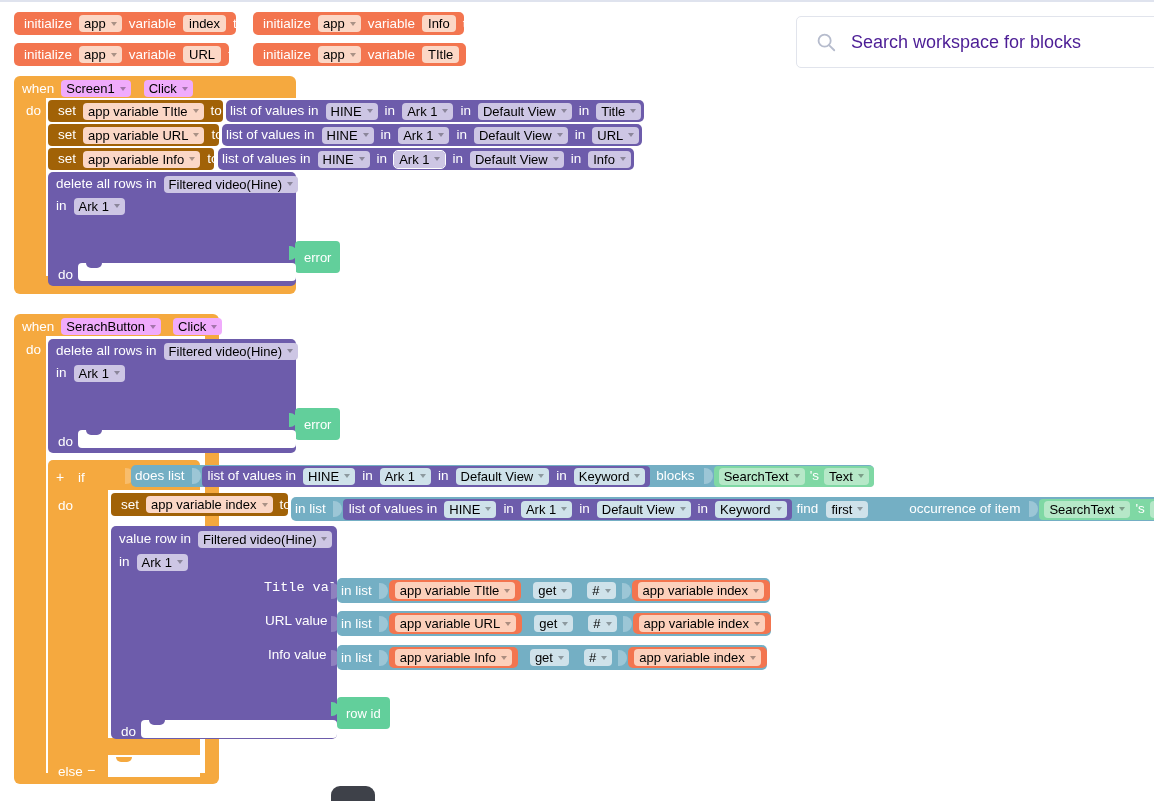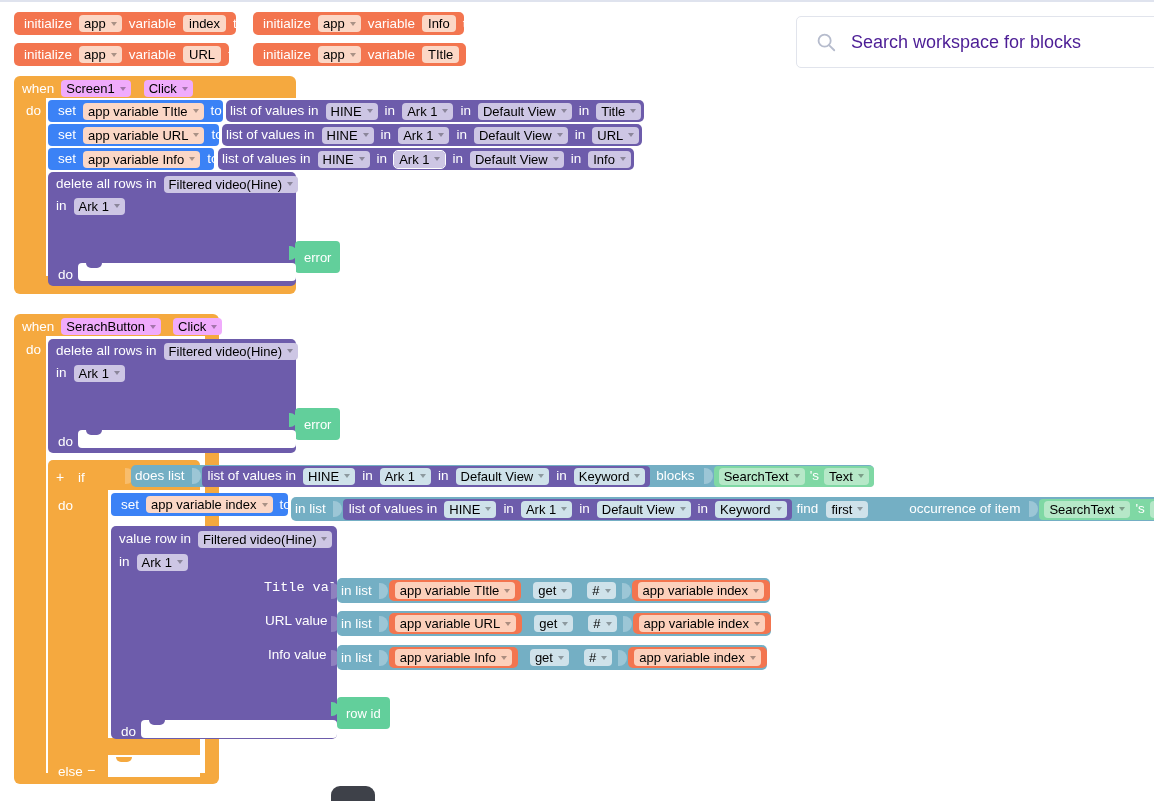--- a/index.html
+++ b/index.html
@@ -58,21 +58,21 @@
   .lst .fld   { background: #cfe2ea; }
   .comp .fld  { background: #b6e8c8; }
 
   
   .var {
     background: #f3754f;
     border-radius: 5px;
     height: 24px;
     padding: 0 4px 0 6px;
   }
-  .var.light { background: #3b82f6; text-align: right; }
+  .var.light { background: #a16207; text-align: right; }
   .var.getter {
     background: #f3754f;
     height: 21px;
     border-radius: 5px;
     padding: 0 3px;
   }
   .var.getter .fld { background: #fcd0bb; }
 
   
   .evt {

